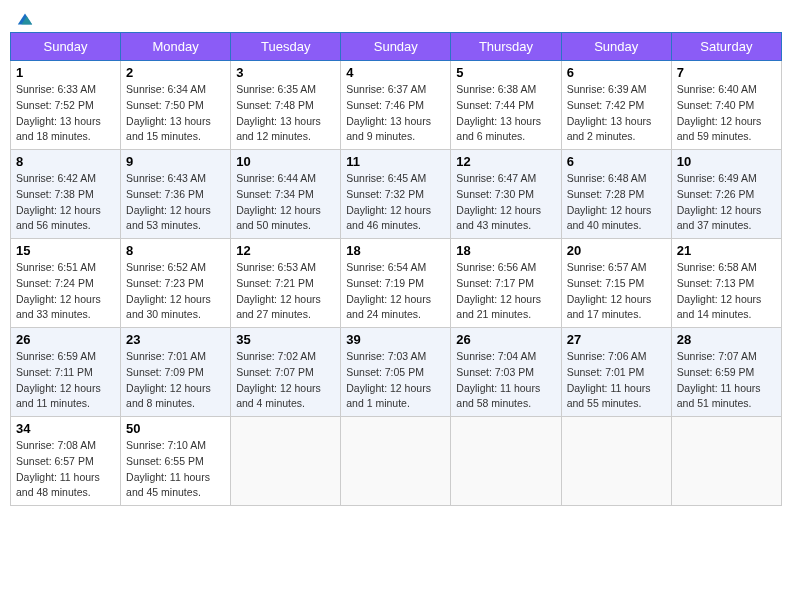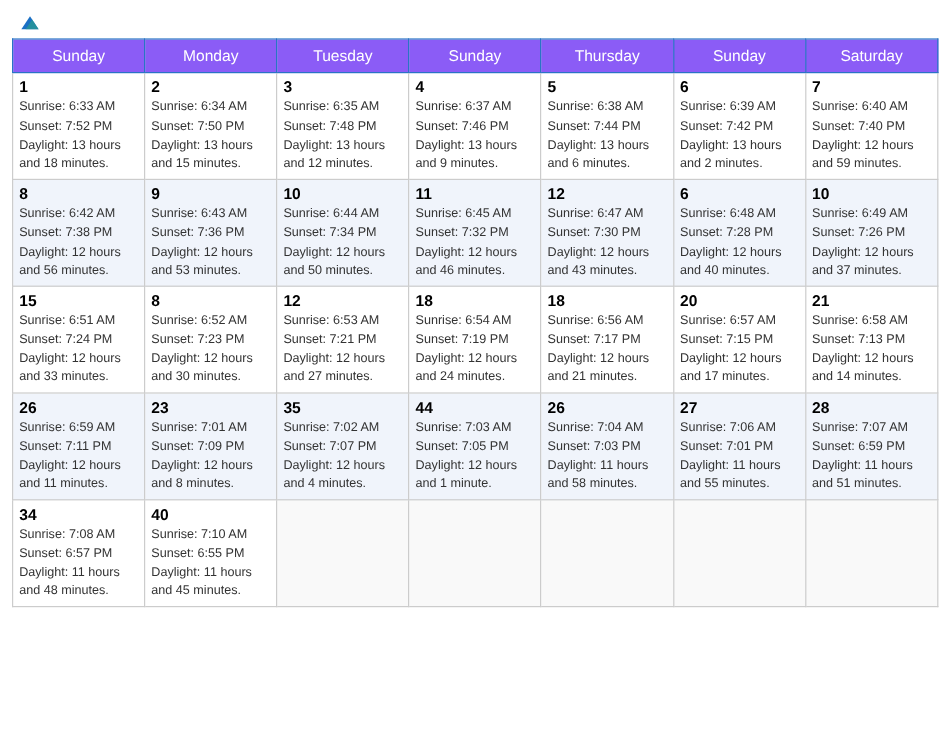--- a/index.html
+++ b/index.html
@@ -317,21 +317,21 @@
       </td>
         <td>
         <span class="day-number">35</span>
         <div class="day-info">
           Sunrise: 7:02 AM<br>
           Sunset: 7:07 PM<br>
           Daylight: 12 hours and 4 minutes.
         </div>
       </td>
         <td>
-        <span class="day-number">44</span>
+        <span class="day-number">39</span>
         <div class="day-info">
           Sunrise: 7:03 AM<br>
           Sunset: 7:05 PM<br>
           Daylight: 12 hours and 1 minute.
         </div>
       </td>
         <td>
         <span class="day-number">26</span>
         <div class="day-info">
           Sunrise: 7:04 AM<br>
@@ -359,21 +359,21 @@
       <tr>
         <td>
         <span class="day-number">34</span>
         <div class="day-info">
           Sunrise: 7:08 AM<br>
           Sunset: 6:57 PM<br>
           Daylight: 11 hours and 48 minutes.
         </div>
       </td>
         <td>
-        <span class="day-number">40</span>
+        <span class="day-number">50</span>
         <div class="day-info">
           Sunrise: 7:10 AM<br>
           Sunset: 6:55 PM<br>
           Daylight: 11 hours and 45 minutes.
         </div>
       </td>
         <td class="empty-cell"></td>
         <td class="empty-cell"></td>
         <td class="empty-cell"></td>
         <td class="empty-cell"></td>

